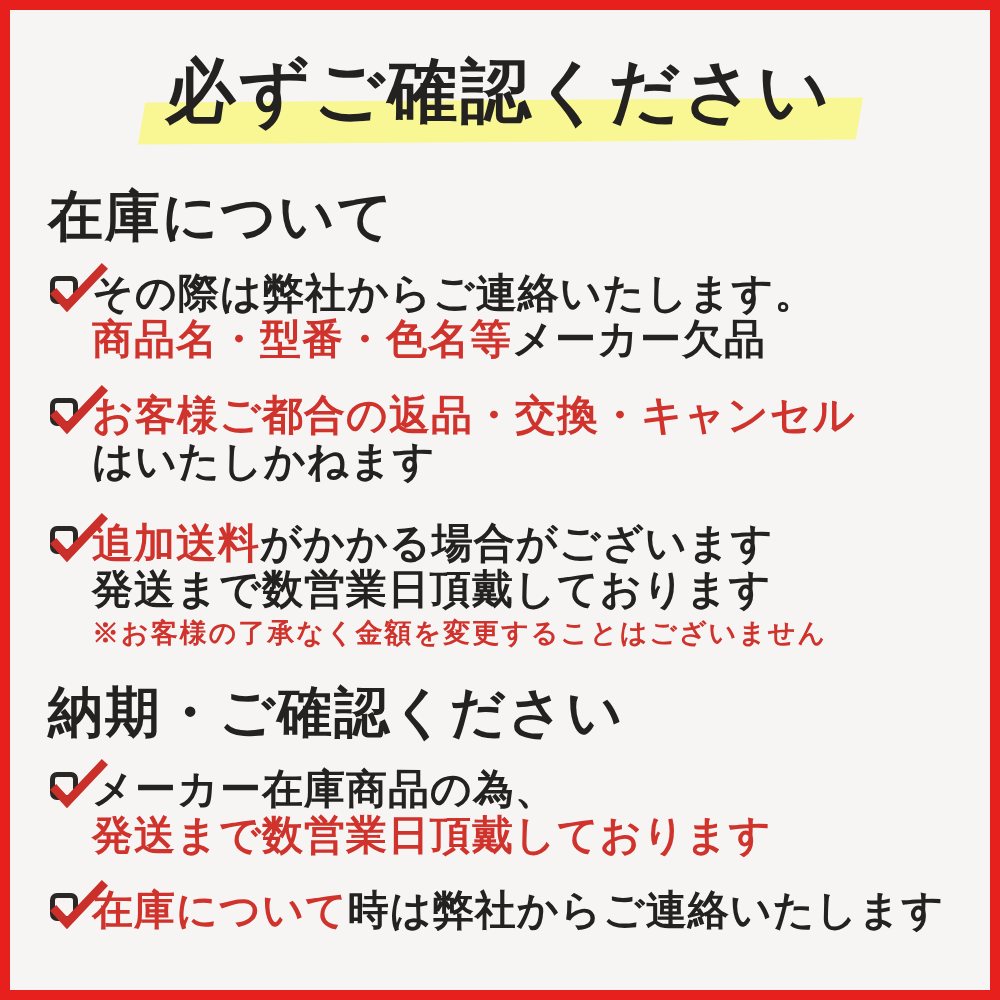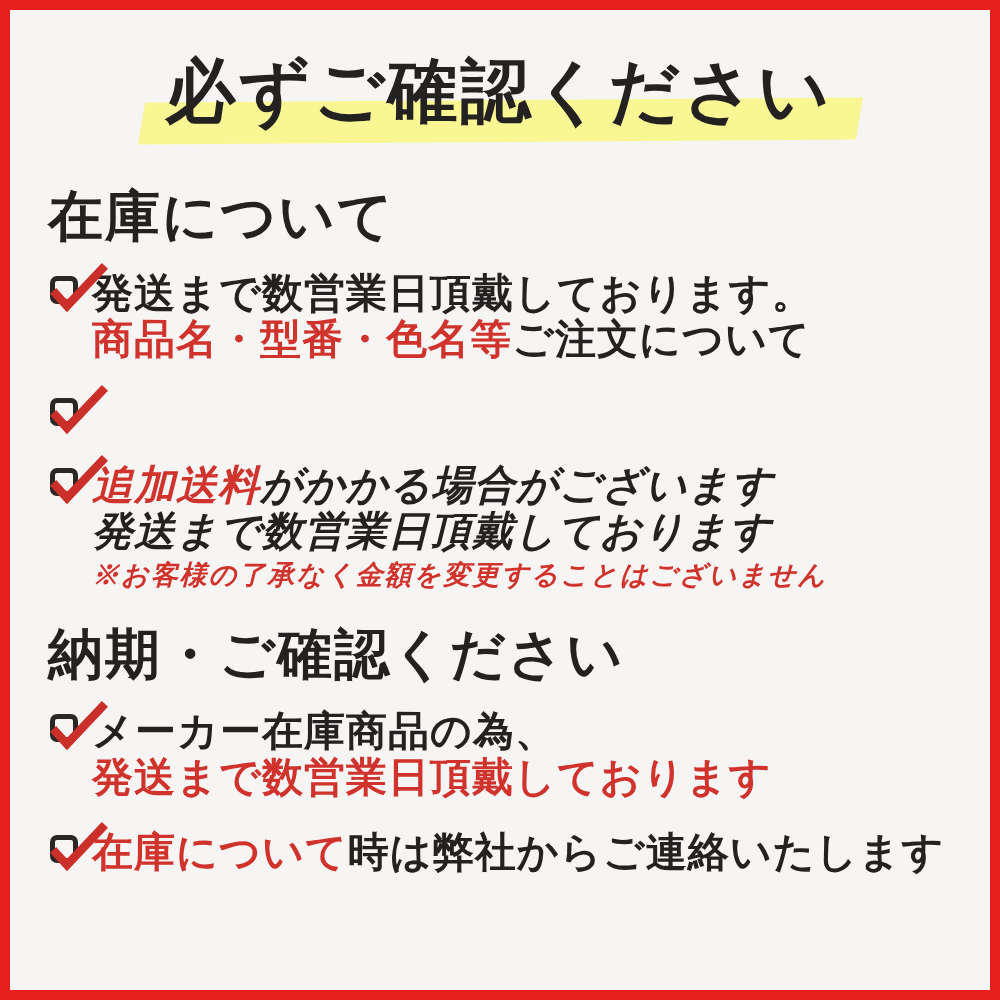--- a/index.html
+++ b/index.html
@@ -39,21 +39,21 @@
     color: var(--color-ink, #242220);
   }
   .section-heading.first { margin-top:52px; }
   .section-heading.second { margin-top:34px; }
 
   
   .item { display:flex; align-items:flex-start; }
   .item.m24 { margin-top:24px; }
   .item.m29 { margin-top:29px; }
   .item.m30 { margin-top:30px; }
-  .item.m36 { margin-top:36px;font-style:italic; }
+  .item.m36 { margin-top:36px; }
 
   .checkbox {
     flex:0 0 auto; position:relative;
     width:28px; height:28px;
     border:5px solid #2a2724; border-radius:7px;
     margin:6px 14px 0 2px;
     background:transparent;
   }
   .checkbox svg {
     position:absolute; left:-4px; top:-17px;
@@ -85,31 +85,35 @@
 
   <h2 class="section-heading first">在庫について</h2>
 
   <div class="item m24">
     <span class="checkbox">
       <svg viewBox="0 0 56 52">
         <polyline points="5,30 16,42 51,5" fill="none" stroke="#ca2f2a" stroke-width="8.5" stroke-linecap="square" stroke-linejoin="miter"></polyline>
       </svg>
     </span>
     <div class="lines">
-      <p><span class="seg-ink">発送まで数営業日頂戴しております。</span></p>
-      <p><span class="seg-red">商品名・型番・色名等</span><span class="seg-ink">ご注文について</span></p>
+      <p><span class="seg-ink">その際は弊社からご連絡いたします。</span></p>
+      <p><span class="seg-red">商品名・型番・色名等</span><span class="seg-ink">メーカー欠品</span></p>
     </div>
   </div>
 
   <div class="item m30">
     <span class="checkbox">
       <svg viewBox="0 0 56 52">
         <polyline points="5,30 16,42 51,5" fill="none" stroke="#ca2f2a" stroke-width="8.5" stroke-linecap="square" stroke-linejoin="miter"></polyline>
       </svg>
     </span>
+    <div class="lines">
+      <p><span class="seg-red">お客様ご都合の返品・交換・キャンセル</span></p>
+      <p><span class="seg-ink">はいたしかねます</span></p>
+    </div>
   </div>
 
   <div class="item m36">
     <span class="checkbox">
       <svg viewBox="0 0 56 52">
         <polyline points="5,30 16,42 51,5" fill="none" stroke="#ca2f2a" stroke-width="8.5" stroke-linecap="square" stroke-linejoin="miter"></polyline>
       </svg>
     </span>
     <div class="lines">
       <p><span class="seg-red">追加送料</span><span class="seg-ink">がかかる場合がございます</span></p>

